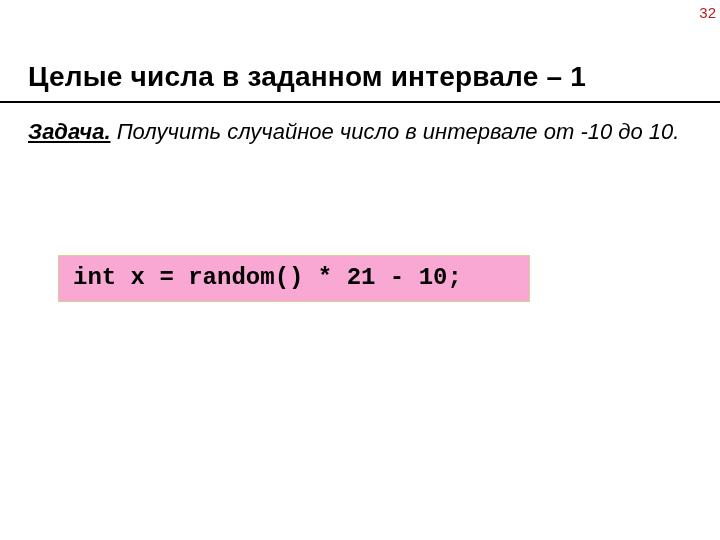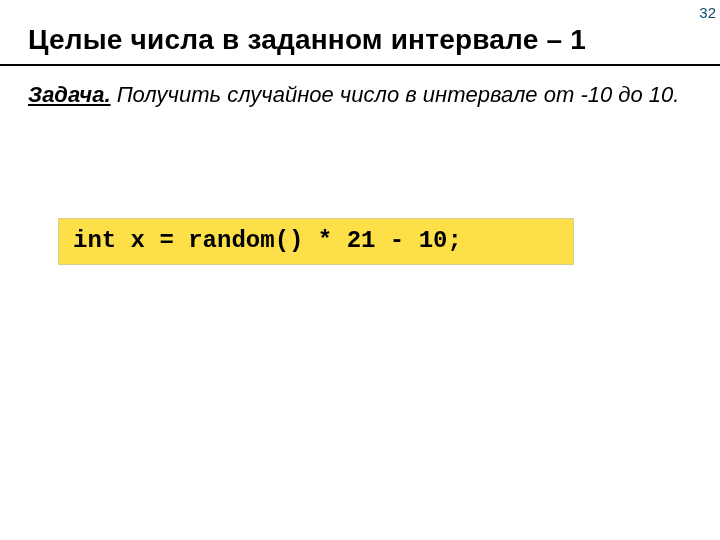--- a/index.html
+++ b/index.html
@@ -9,49 +9,50 @@
     background: #ffffff;
     font-family: Arial, Helvetica, sans-serif;
     position: relative;
     overflow: hidden;
   }
   .page-number {
     position: absolute;
     top: 4px;
     right: 4px;
     font-size: 15px;
-    color: #0c4a6e;
+    color: #b91c1c;
   }
   .title {
     font-size: 28px;
     font-weight: bold;
     color: #000;
     padding: 24px 28px 8px 28px;
     letter-spacing: 0.2px;
+    margin-top: 37px;
   }
   .divider {
     height: 2px;
     background: #000;
     margin: 0 0 14px 0;
   }
   .task-block {
     padding: 0 28px;
     font-size: 22px;
     line-height: 1.35;
     color: #000;
     font-style: italic;
   }
   .task-label {
     font-weight: bold;
     text-decoration: underline;
   }
   .code-box {
     margin: 108px 0 0 58px;
-    width: 516px;
-    background: #fde047;
+    width: 472px;
+    background: #f9a8d4;
     border: 1px solid #d8d090;
     padding: 8px 14px 10px 14px;
     font-family: "Courier New", Courier, monospace;
     font-size: 24px;
     font-weight: bold;
     color: #000;
     white-space: pre;
   }
 </style>
 </head>

